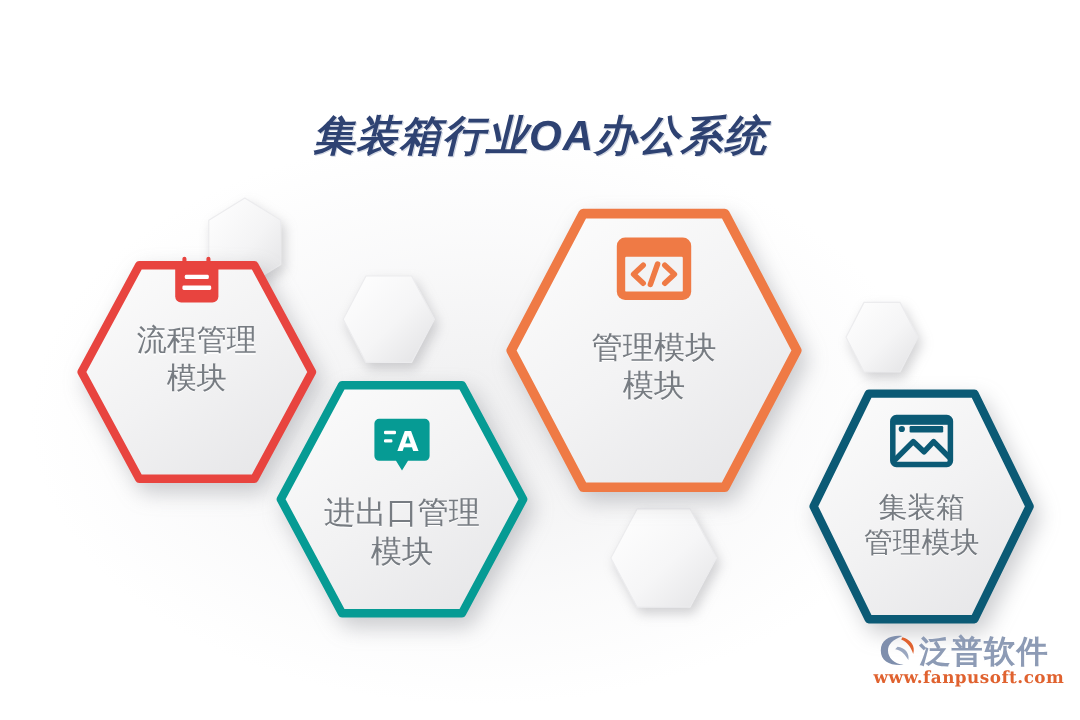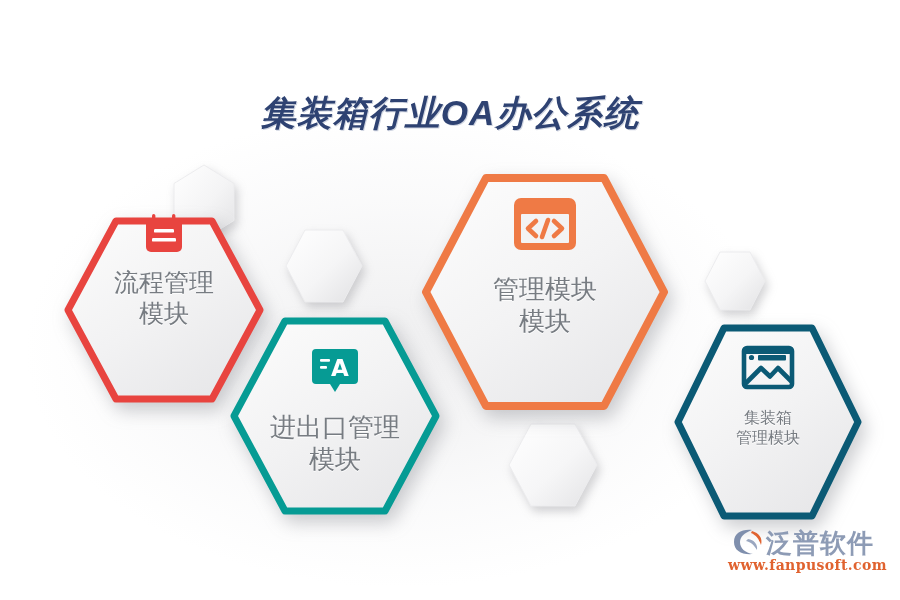--- a/index.html
+++ b/index.html
@@ -258,21 +258,21 @@
     <div class="hex-content" style="justify-content:flex-start; padding-top:26px;">
       <span class="hex-icon" style="margin-bottom:10px;">
         <svg width="56" height="50" viewBox="0 0 56 50">
           <path d="M7 4 L49 4 A3 3 0 0 1 52 7 L52 40 A3 3 0 0 1 49 43 L7 43 A3 3 0 0 1 4 40 L4 7 A3 3 0 0 1 7 4 Z" fill="none" stroke="#0b5a75" stroke-width="4.6" stroke-linejoin="round"></path>
           <rect x="4" y="4" width="48" height="6" fill="#0b5a75"></rect>
           <circle cx="11.5" cy="13.5" r="2.6" fill="#0b5a75"></circle>
           <rect x="18" y="11" width="28" height="5.4" rx="1" fill="#0b5a75"></rect>
           <path d="M6 39 L21 24 L30 32.5 L38 24 L51 37" fill="none" stroke="#0b5a75" stroke-width="4.6" stroke-linecap="round" stroke-linejoin="round"></path>
         </svg>
       </span>
-      <span class="hex-label" style="font-size:16px;">集装箱
+      <span class="hex-label" style="font-size:24px;">集装箱
 管理模块</span>
     </div>
   </div>
 
   <div id="logo">
     <span id="logo-mark">
       <svg width="36" height="30" viewBox="0 0 36 30">
         <path d="M4 15 C4 6, 12 2, 22 3 C14 6, 10 10, 10 15 C10 21, 15 26, 23 27 C12 28, 4 24, 4 15 Z" fill="#7f8fad"></path>
         <path d="M22 4 C29 6, 33 11, 31 18 C29 12, 26 8, 21 6 Z" fill="#e0622f"></path>
         <path d="M18 12 C24 13, 28 17, 27 23 C24 18, 21 15, 16 14 Z" fill="#9aa7c0"></path>

